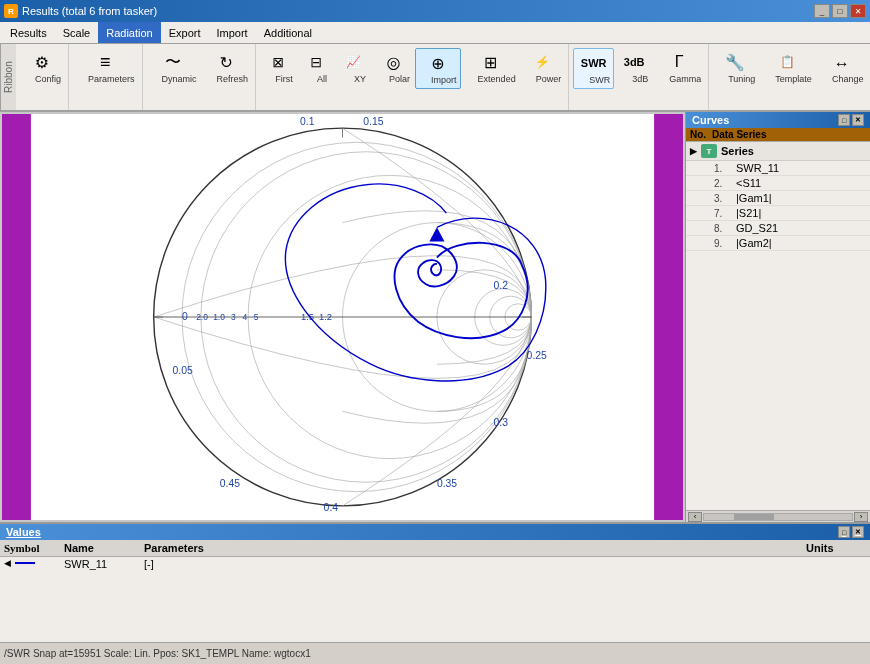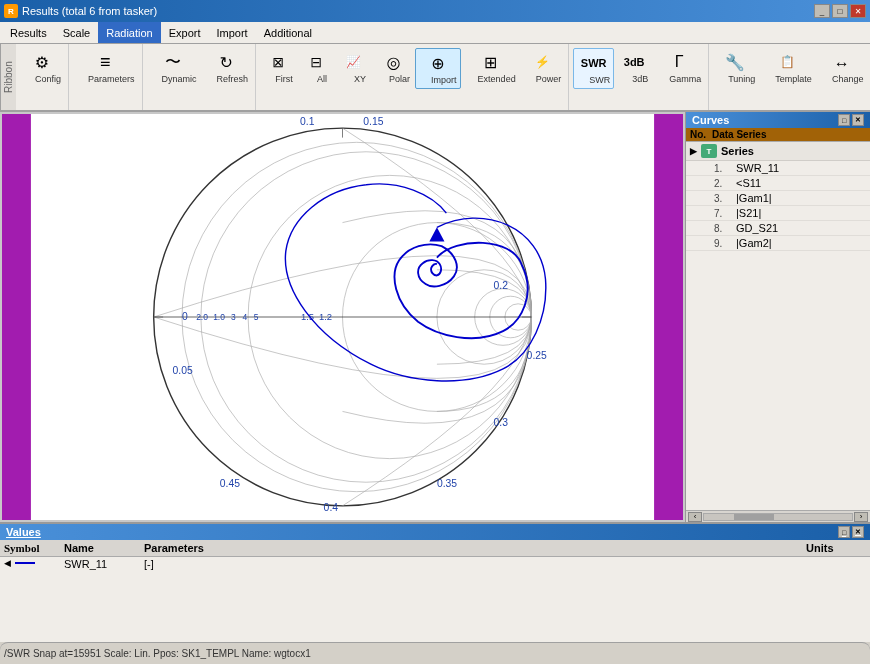--- a/index.html
+++ b/index.html
@@ -248,21 +248,20 @@
     .status-bar {
       height: 22px;
       background: #d4d0c8;
       border-top: 1px solid #a0a0a0;
       display: flex;
       align-items: center;
       padding: 0 4px;
       font-size: 10px;
       color: #333;
       gap: 4px;
-      border-radius: 8px;
     }
 
     
     .smith-svg { width: 100%; height: 100%; }
 
     
     ::-webkit-scrollbar { width: 10px; height: 10px; }
     ::-webkit-scrollbar-track { background: #d8d5d0; }
     ::-webkit-scrollbar-thumb { background: #a0a0a0; border: 1px solid #888; }
   </style>

